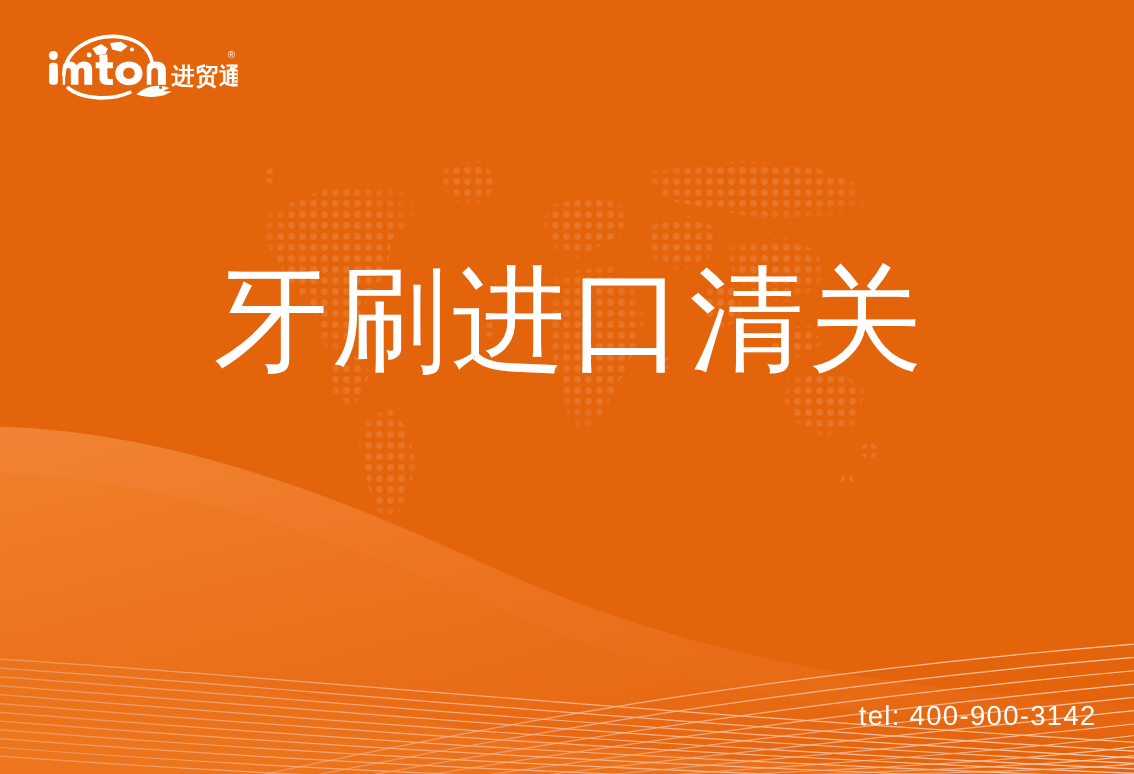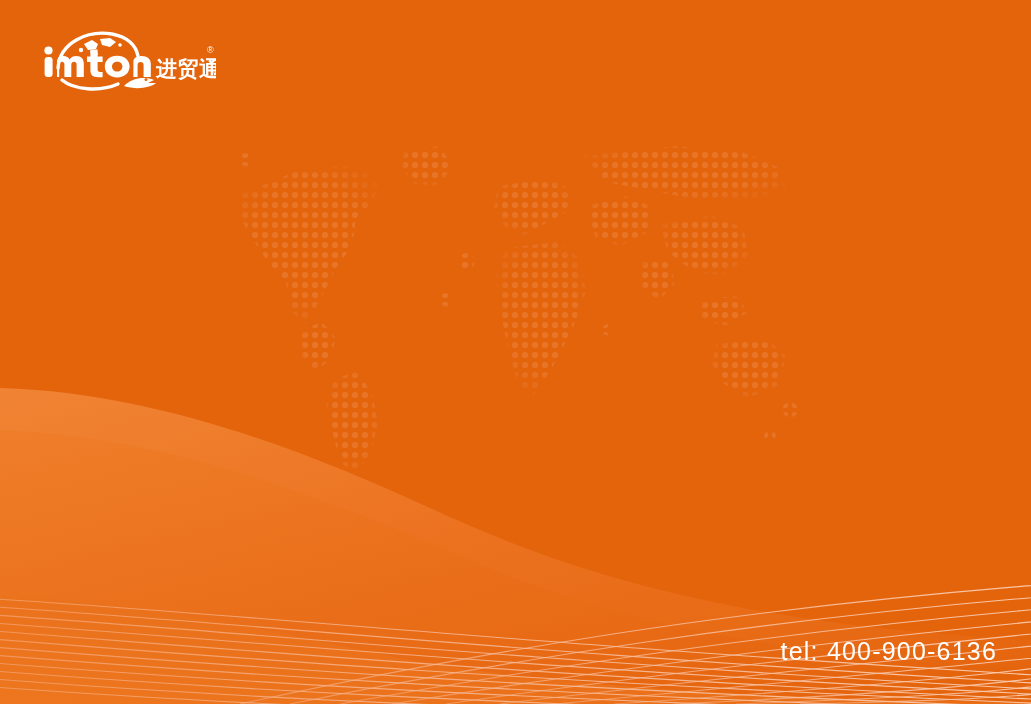--- a/index.html
+++ b/index.html
@@ -250,17 +250,18 @@
                  H103.6 V37 C103.6 35 102.4 33.9 100.6 33.9 C98.8 33.9 97.6 35 97.6 37 V49 Z"></path>
       </g>
 
       <text x="116" y="48" font-family="'Liberation Sans','DejaVu Sans',sans-serif" font-size="21" font-weight="700" fill="#ffffff" letter-spacing="0.5">进贸通</text>
 
       <text x="167" y="25" font-family="'Liberation Sans','DejaVu Sans',sans-serif" font-size="9" fill="#ffffff">®</text>
     </svg>
   </div>
 
   <div id="headline">
+    <span class="ln ln1">牙刷进口清关</span>
   </div>
 
-  <div id="tel">tel: 400-900-6136</div>
+  <div id="tel">tel: 400-900-3142</div>
 
 </div>
 
 </body></html>

